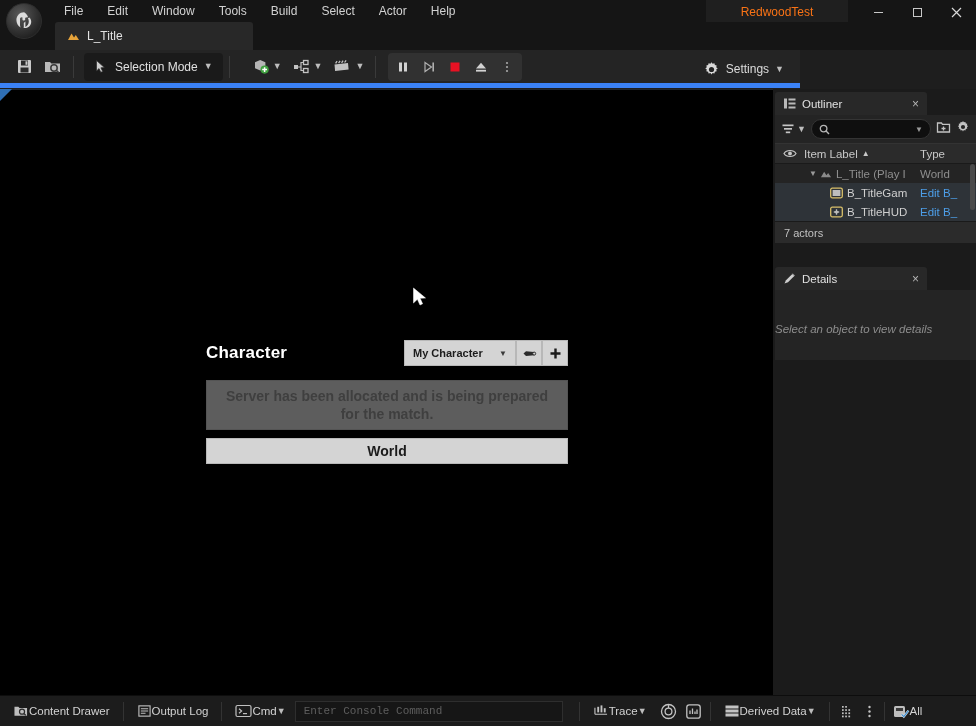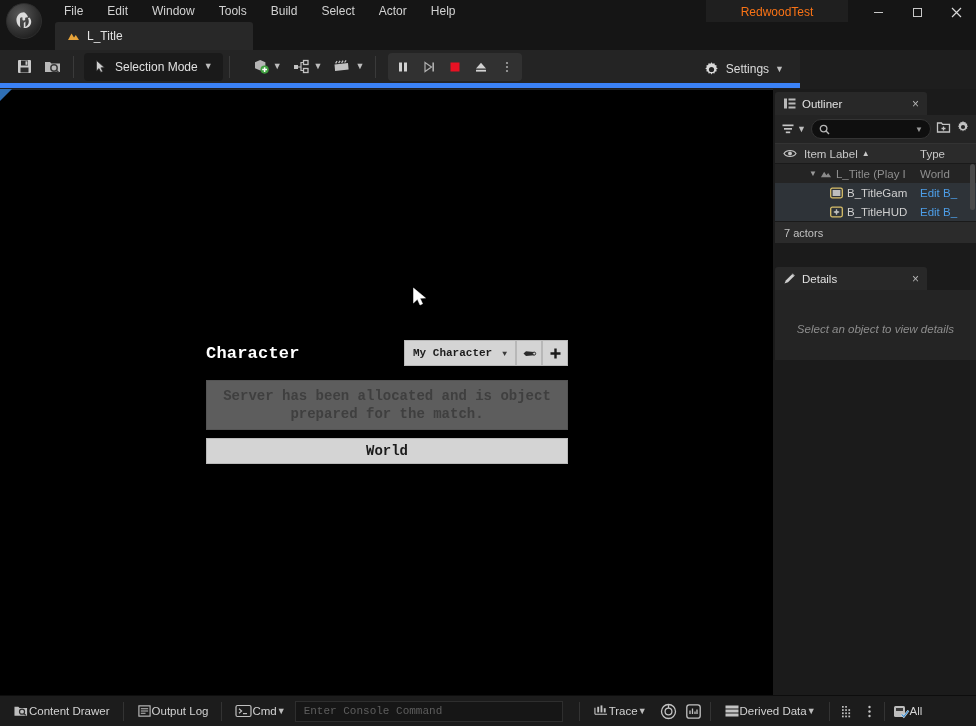--- a/index.html
+++ b/index.html
@@ -91,21 +91,20 @@
     display: flex; align-items: center; gap: 6px; padding: 0 8px;
     font-size: 12px; color: #dcdcdc; border-radius: 3px;
   }
   .chev { font-size: 9px; color: #bdbdbd; line-height: 1; }
 
   
   .viewport {
     position: absolute; left: 0; top: 89px; width: 773px; height: 606px;
     background: #000;
     overflow: hidden;
-    font-family: Liberation Mono, monospace;
   }
   .pie-corner {
     position: absolute; left: 0; top: 0; width: 0; height: 0;
     border-left: 12px solid #2f6fb5; border-bottom: 12px solid transparent;
   }
   .vp-topline {
     position: absolute; left: 0; top: 0; width: 773px; height: 1px; background: #20262e;
   }
 
   
@@ -192,21 +191,21 @@
     background: #4a4a4a; border-radius: 3px;
   }
   .ol-status {
     height: 22px; background: #2b2b2b; display: flex; align-items: center;
     padding: 0 9px; font-size: 11px; color: #c2c2c2;
     border-top: 1px solid #1a1a1a;
   }
   .details { position: absolute; left: 2px; top: 178px; width: 201px; }
   .details-body {
     background: #242424; height: 70px; display: flex; align-items: flex-start;
-    justify-content: center; padding-top: 33px;
+    justify-content: flex-start; padding-top: 33px;
   }
   .details-body span { font-size: 11.5px; font-style: italic; color: #8d8d8d; }
 
   
   .statusbar {
     position: absolute; left: 0; top: 695px; width: 976px; height: 31px;
     background: #1c1c1c; display: flex; align-items: center;
     border-top: 1px solid #0d0d0d;
   }
   .sb-btn {
@@ -386,21 +385,21 @@
             </svg>
           </div>
           <div class="gm-iconbtn">
             <svg width="13" height="13" viewBox="0 0 13 13">
               <path d="M6.5 1.5 v10 M1.5 6.5 h10" stroke="#1c1c1c" stroke-width="2.4"></path>
             </svg>
           </div>
         </div>
       </div>
       <div class="status-box">
-        <span>Server has been allocated and is object prepared for the match.</span>
+        <span>Server has been allocated and is being prepared for the match.</span>
       </div>
       <div class="back-btn">
         <span>World</span>
       </div>
     </div>
 
     <svg class="cursor" width="18" height="24" viewBox="0 0 18 24">
       <path d="M1.5 1 L1.5 16 L5.4 12.3 L8 18 L10.6 16.8 L8.1 11.3 L13.5 11 Z" fill="#ffffff" stroke="#ffffff" stroke-width=".5"></path>
     </svg>
   </div>

